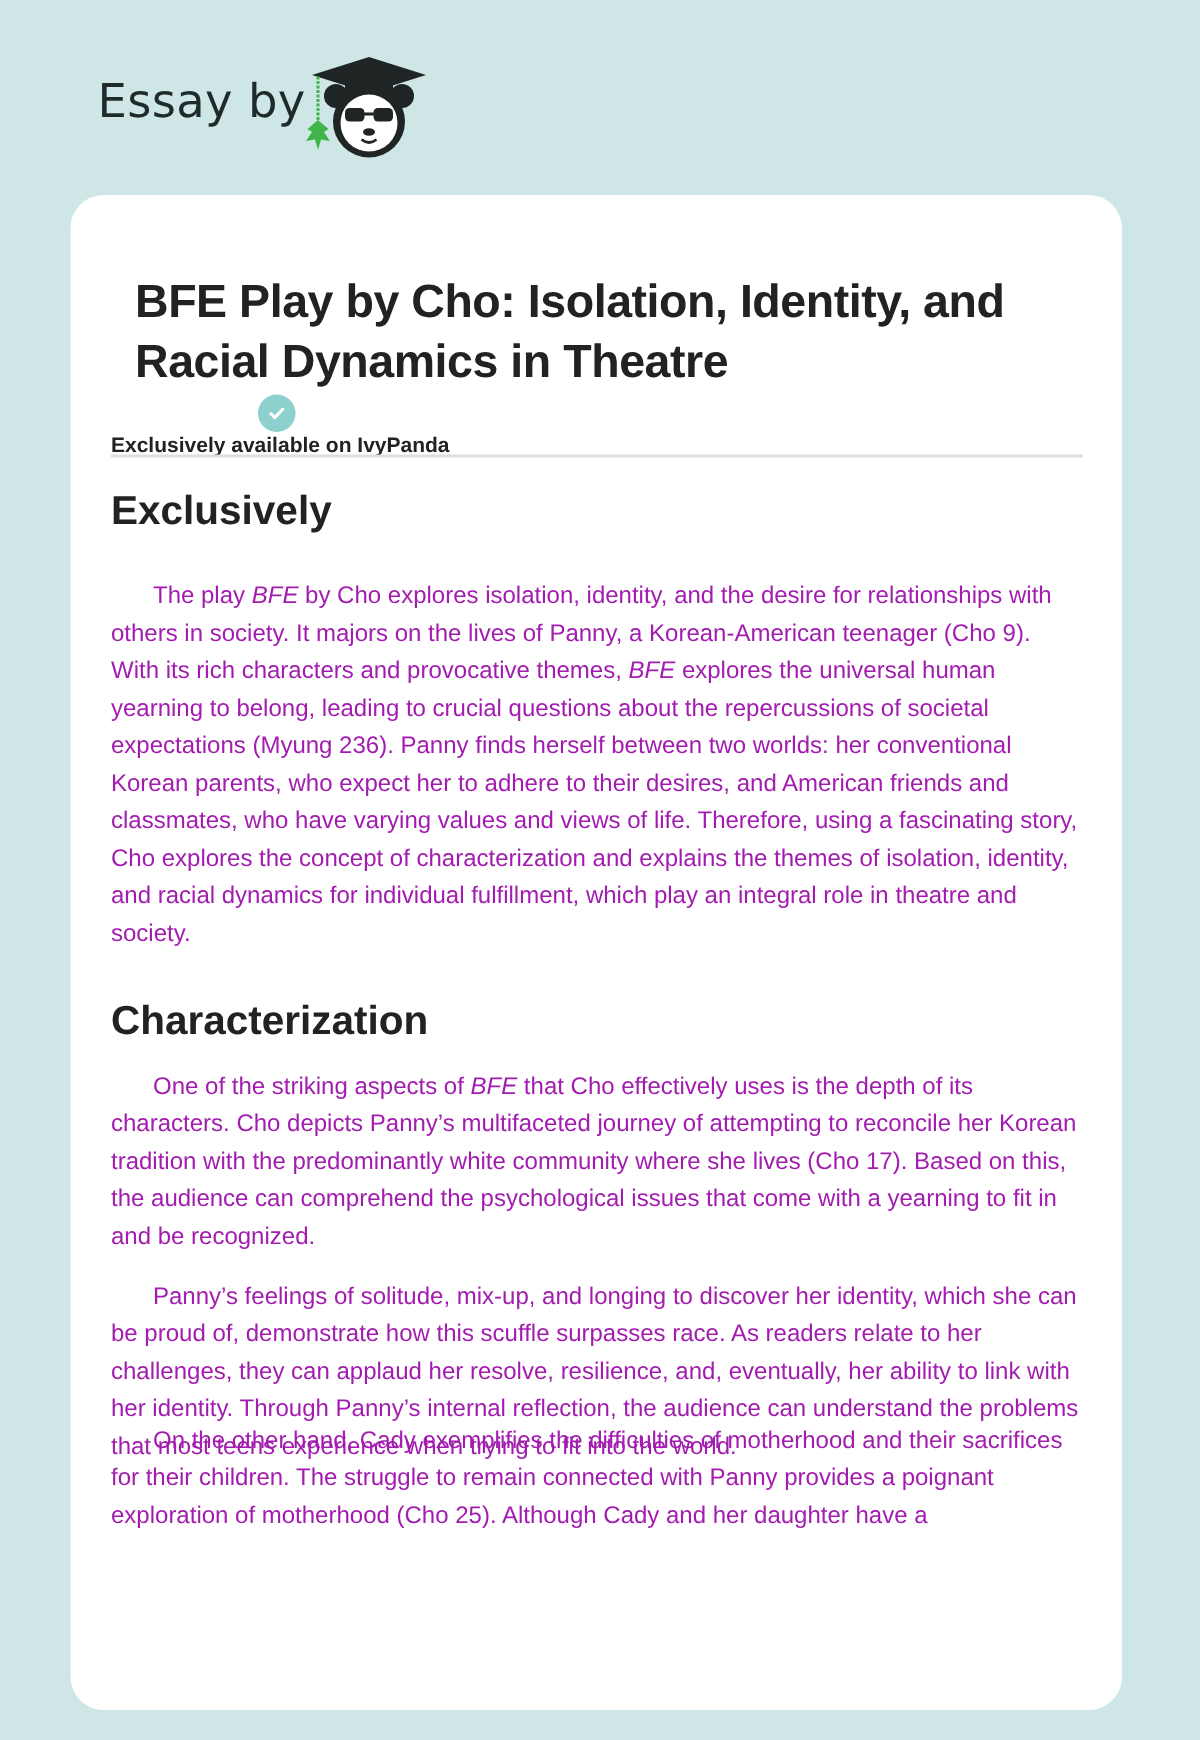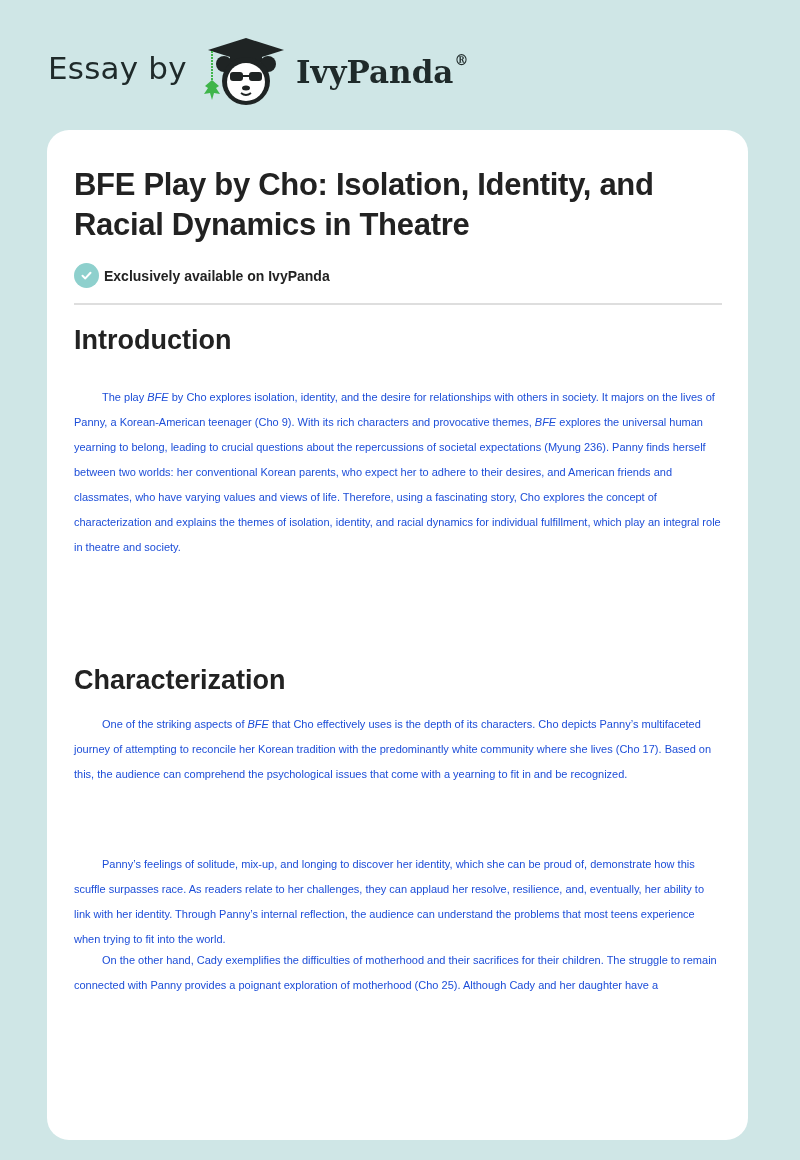--- a/index.html
+++ b/index.html
@@ -7,62 +7,62 @@
     width: 800px; height: 1160px; overflow: hidden;
     background: #cfe6e6;
     font-family: "Liberation Sans", sans-serif;
     color: #222;
     position: relative;
   }
   .header {
     position: absolute; left: 0; top: 0; width: 800px; height: 130px;
   }
   .essay-by {
-    position: absolute; left: 48px; top: 50px;
+    position: absolute; left: 65px; top: 50px;
     font-family: "DejaVu Sans", sans-serif;
     font-size: 31px; color: #1f2a2a; letter-spacing: 0.2px;
   }
   .logo-icon {
     position: absolute; left: 200px; top: 36px; width: 92px; height: 72px;
   }
   .brand {
     position: absolute; left: 296px; top: 52px;
     font-family: "DejaVu Serif", serif; font-weight: bold;
     font-size: 31px; color: #1f2a2a;
   }
   .brand sup { font-size: 14px; vertical-align: 18px; margin-left: 1px; }
 
   .card {
     position: absolute; left: 47px; top: 130px; width: 701px; height: 1010px;
     background: #ffffff; border-radius: 22px; overflow: hidden;
   }
   .card-inner { position: absolute; left: 27px; top: 0; width: 648px; }
   .title {
-    margin: 0; position: absolute; top: 35px; left: 0; width: 660px;
+    margin: 16px; position: absolute; top: 35px; left: 0; width: 660px;
     font-size: 31px; line-height: 40px; font-weight: bold; color: #222;
     letter-spacing: -0.3px;
   }
   .badge {
-    position: absolute; top: 133px; left: 0; display: flex; align-items: center;
+    position: absolute; top: 133px; left: 0; display: flex; align-items: center; flex-direction: column;
   }
   .check {
     width: 25px; height: 25px; border-radius: 50%; background: #8ed0cd;
     display: flex; align-items: center; justify-content: center; margin-right: 5px;
   }
   .badge-text { font-size: 14px; font-weight: bold; color: #222; }
   .divider {
     position: absolute; top: 173px; left: 0; width: 648px; height: 2px; background: #dedede;
   }
   .h2 {
     position: absolute; left: 0; margin: 0;
     font-size: 27px; font-weight: bold; color: #222;
   }
   .para {
     position: absolute; left: 0; width: 648px; margin: 0;
-    font-size: 11px; line-height: 25px; color: #1d4ed8; text-indent: 28px;
+    font-size: 16px; line-height: 25px; color: #a21caf; text-indent: 28px;
   }
   .para i { font-style: italic; }
 </style>
 </head>
 <body>
 
 <div class="header">
   <span class="essay-by">Essay by</span>
   <svg class="logo-icon" viewBox="0 0 92 72">
 
@@ -79,39 +79,38 @@
     <circle cx="46" cy="45" r="24" fill="#1f2424"></circle>
     <circle cx="46" cy="46" r="19" fill="#ffffff"></circle>
 
     <rect x="30" y="36" width="13" height="9" rx="3" fill="#1f2424"></rect>
     <rect x="49" y="36" width="13" height="9" rx="3" fill="#1f2424"></rect>
     <rect x="42" y="39" width="8" height="2" fill="#1f2424"></rect>
 
     <ellipse cx="46" cy="52" rx="4" ry="2.5" fill="#1f2424"></ellipse>
     <path d="M41 57 Q46 61 51 57" stroke="#1f2424" stroke-width="1.8" fill="none"></path>
   </svg>
-  <span class="brand"><span>IvyPanda</span><sup>®</sup></span>
 </div>
 
 <div class="card">
   <div class="card-inner">
     <h1 class="title">BFE Play by Cho: Isolation, Identity, and Racial Dynamics in Theatre</h1>
 
     <div class="badge">
       <span class="check">
         <svg width="13" height="13" viewBox="0 0 13 13">
             <path d="M2.5 6.8 L5.3 9.4 L10.5 3.8" stroke="#fff" stroke-width="2" fill="none" stroke-linecap="round" stroke-linejoin="round"></path>
           </svg>
       </span>
       <span class="badge-text">Exclusively available on IvyPanda</span>
     </div>
 
     <div class="divider"></div>
 
-    <h2 class="h2" style="top:195px">Introduction</h2>
+    <h2 class="h2" style="top:195px">Exclusively</h2>
     <p class="para" style="top:255px"><span>The play </span><i>BFE</i><span> by Cho explores isolation, identity, and the desire for relationships with others in society. It majors on the lives of Panny, a Korean-American teenager (Cho 9). With its rich characters and provocative themes, </span><i>BFE</i><span> explores the universal human yearning to belong, leading to crucial questions about the repercussions of societal expectations (Myung 236). Panny finds herself between two worlds: her conventional Korean parents, who expect her to adhere to their desires, and American friends and classmates, who have varying values and views of life. Therefore, using a fascinating story, Cho explores the concept of characterization and explains the themes of isolation, identity, and racial dynamics for individual fulfillment, which play an integral role in theatre and society.</span></p>
 
     <h2 class="h2" style="top:535px">Characterization</h2>
     <p class="para" style="top:582px"><span>One of the striking aspects of </span><i>BFE</i><span> that Cho effectively uses is the depth of its characters. Cho depicts Panny’s multifaceted journey of attempting to reconcile her Korean tradition with the predominantly white community where she lives (Cho 17). Based on this, the audience can comprehend the psychological issues that come with a yearning to fit in and be recognized.</span></p>
     <p class="para" style="top:722px"><span>Panny’s feelings of solitude, mix-up, and longing to discover her identity, which she can be proud of, demonstrate how this scuffle surpasses race. As readers relate to her challenges, they can applaud her resolve, resilience, and, eventually, her ability to link with her identity. Through Panny’s internal reflection, the audience can understand the problems that most teens experience when trying to fit into the world.</span></p>
     <p class="para" style="top:818px"><span>On the other hand, Cady exemplifies the difficulties of motherhood and their sacrifices for their children. The struggle to remain connected with Panny provides a poignant exploration of motherhood (Cho 25). Although Cady and her daughter have a</span></p>
   </div>
 </div>
 
 </body></html>

